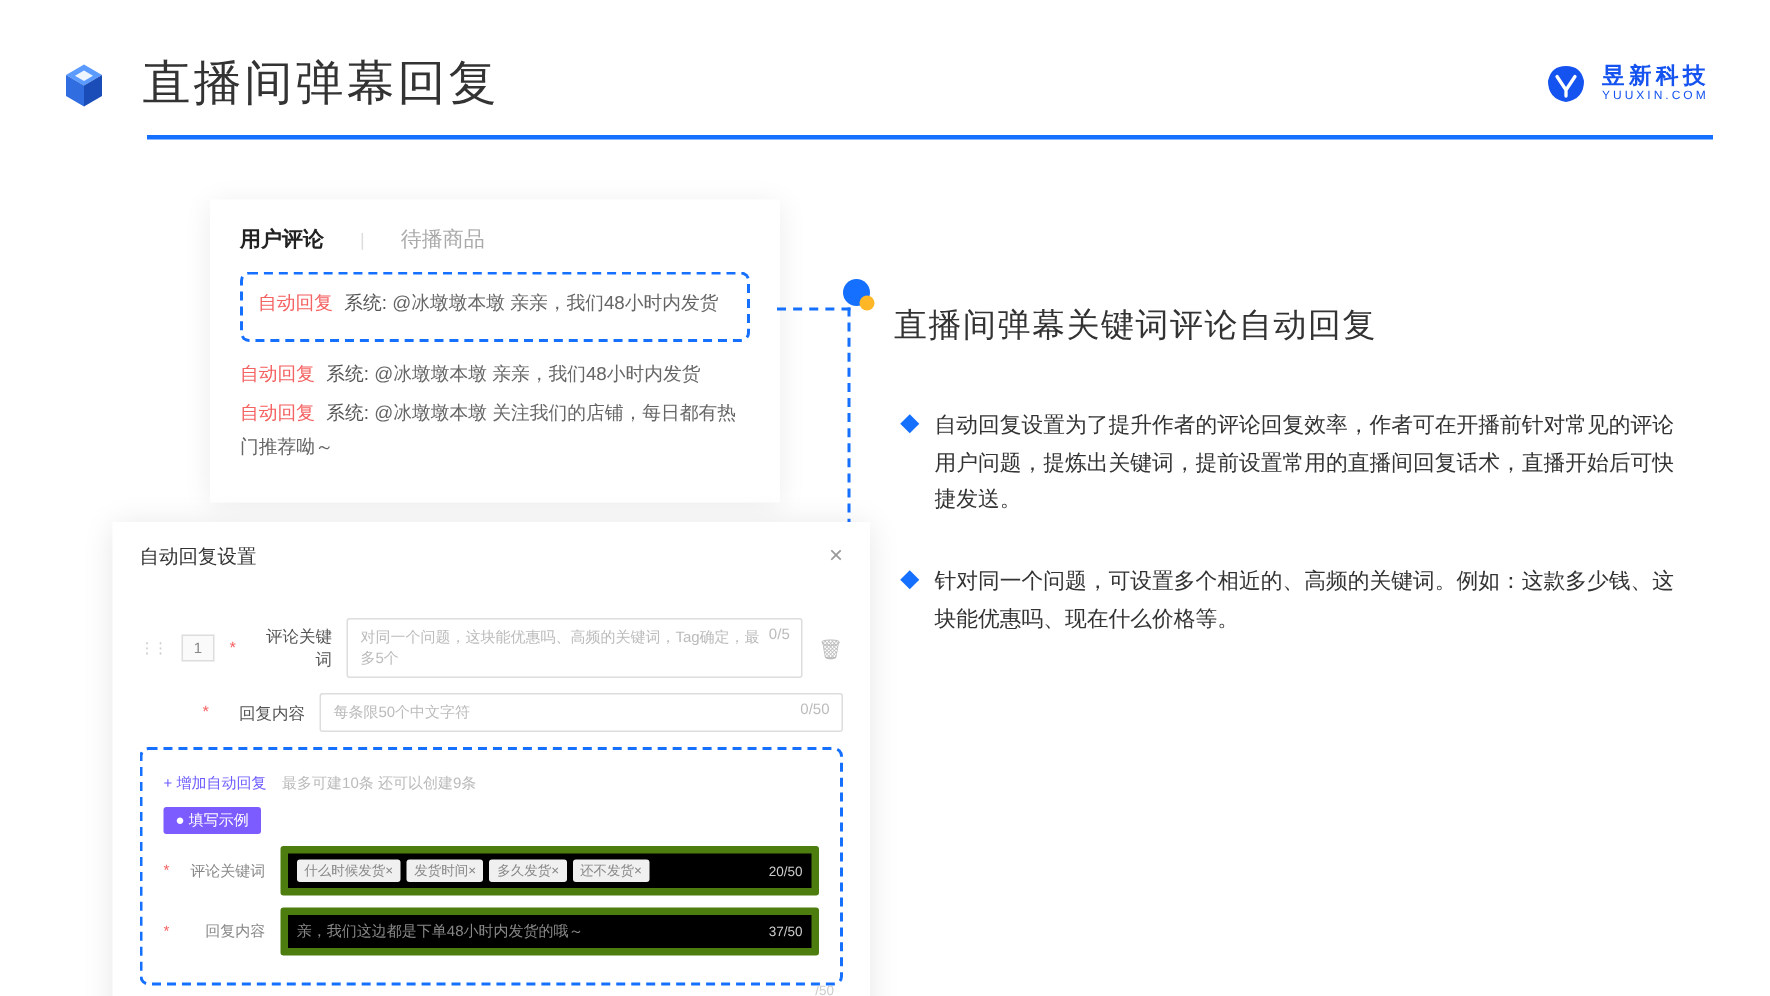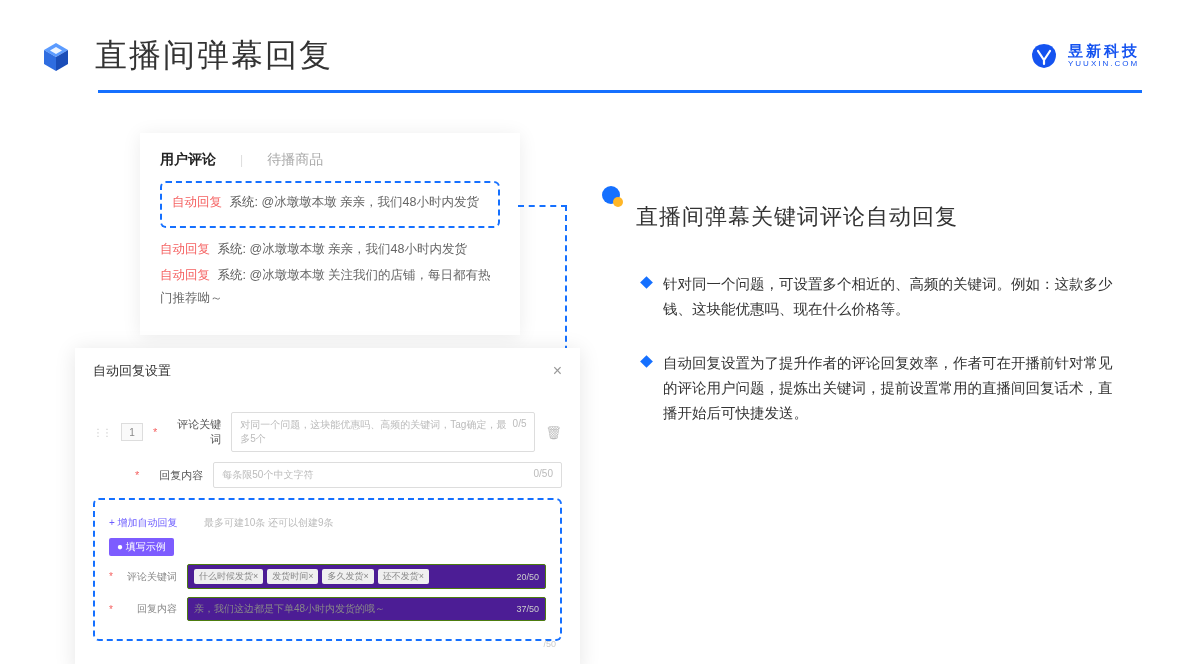--- a/index.html
+++ b/index.html
@@ -16,21 +16,21 @@
 }
 .header-left { display: flex; align-items: center; gap: 18px; }
 .cube-icon { width: 42px; height: 42px; display: flex; align-items: center; justify-content: center; }
 .page-title { font-size: 32px; font-weight: 500; color: #333; letter-spacing: 2px; }
 .brand { display: flex; align-items: center; gap: 10px; }
 .brand-logo { width: 28px; height: 28px; }
 .brand-txt { display: flex; flex-direction: column; line-height: 1.1; }
 .brand-cn { font-size: 15px; color: #1553f0; font-weight: 600; letter-spacing: 3px; }
 .brand-en { font-size: 8px; color: #1553f0; letter-spacing: 2px; }
 .blue-line { height: 3px; background: #1570ff; margin: 0 38px 0 98px; }
-.content { display: flex; padding: 40px 56px 0 50px; gap: 40px; }
+.content { display: flex; padding: 40px 56px 0 50px; }
 .left-col { width: 510px; position: relative; }
 .card1 {
   position: absolute; left: 90px; top: 0;
   width: 380px; background: #fff;
   box-shadow: 0 2px 18px rgba(0,0,0,0.08);
   padding: 18px 20px 22px;
 }
 .tabs { display: flex; gap: 24px; font-size: 14px; margin-bottom: 12px; align-items: center; }
 .tab-active { font-weight: 700; color: #222; }
 .tab-idle { color: #aaa; }
@@ -60,27 +60,27 @@
   padding: 5px 8px; font-size: 10px; color: #bbb;
   display: flex; justify-content: space-between; background: #fff;
 }
 .counter { color: #bbb; }
 .trash { color: #bbb; font-size: 13px; }
 .dashed-box {
   border: 2px dashed #1570ff; border-radius: 6px;
   padding: 12px 14px 10px; margin-top: 8px;
 }
 .add-link { color: #6c5cff; font-size: 10px; }
-.hint { color: #bbb; font-size: 10px; margin-left: 22px; }
+.hint { color: #bbb; font-size: 10px; margin-left: 6px; }
 .badge-purple { background: #7d5cff; color: #fff; font-size: 10px; padding: 2px 8px; border-radius: 2px; display: inline-block; margin: 8px 0; }
 .ex-row { display: flex; align-items: center; gap: 10px; font-size: 10px; margin-bottom: 8px; }
 .ex-lbl { color: #888; width: 54px; text-align: right; }
 .ex-inp {
-  flex: 1; border: 1px solid #4d7c0f; border-radius: 2px;
-  padding: 4px 6px; display: flex; gap: 4px; align-items: center; background: #4c1d95;
+  flex: 1; border: 5px solid #4d7c0f; border-radius: 2px;
+  padding: 4px 6px; display: flex; gap: 4px; align-items: center; background: #000000;
   position: relative;
 }
 .tag-chip { background: #f0f0f0; color: #888; font-size: 9px; padding: 1px 5px; border-radius: 2px; }
 .counter-sm { position: absolute; right: 6px; color: #ccc; font-size: 9px; }
 .connector {
   position: absolute; left: 468px; top: 72px;
   width: 49px; height: 358px;
   border-right: 2px dashed #1570ff;
   border-top: 2px dashed #1570ff;
 }
@@ -226,21 +226,21 @@
         <svg width="24" height="24" viewBox="0 0 24 24">
           <circle cx="11" cy="11" r="9" fill="#1570ff"></circle>
           <circle cx="18" cy="18" r="5" fill="#ffb627"></circle>
         </svg>
       </div>
       <div class="r-title">直播间弹幕关键词评论自动回复</div>
     </div>
 
     <div class="bul-row">
       <div class="diamond"></div>
-      <div class="bul-txt">针对同一个问题，可设置多个相近的、高频的关键词。例如：这款多少钱、这块能优惠吗、现在什么价格等。</div>
+      <div class="bul-txt">自动回复设置为了提升作者的评论回复效率，作者可在开播前针对常见的评论用户问题，提炼出关键词，提前设置常用的直播间回复话术，直播开始后可快捷发送。</div>
     </div>
 
     <div class="bul-row">
       <div class="diamond"></div>
-      <div class="bul-txt">自动回复设置为了提升作者的评论回复效率，作者可在开播前针对常见的评论用户问题，提炼出关键词，提前设置常用的直播间回复话术，直播开始后可快捷发送。</div>
+      <div class="bul-txt">针对同一个问题，可设置多个相近的、高频的关键词。例如：这款多少钱、这块能优惠吗、现在什么价格等。</div>
     </div>
   </div>
 </div>
 
 </body></html>

